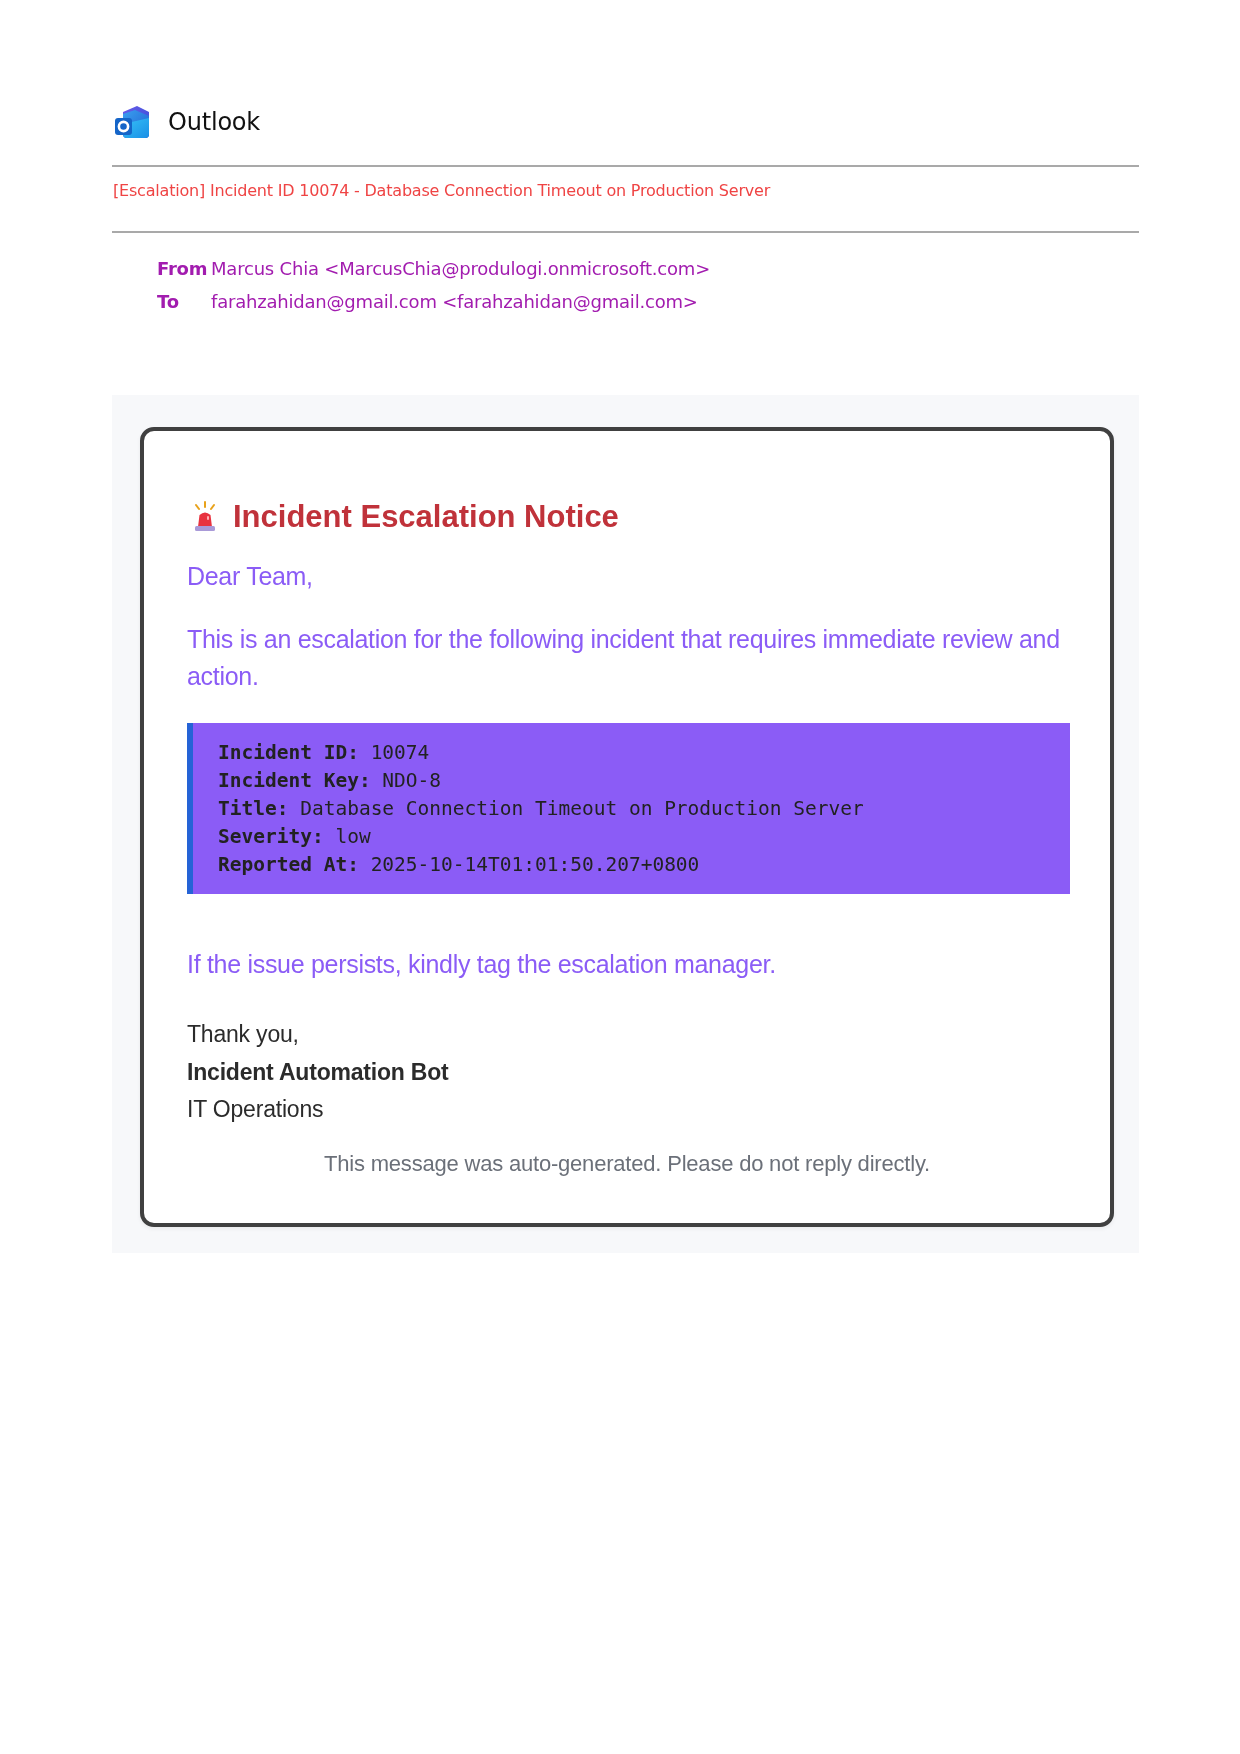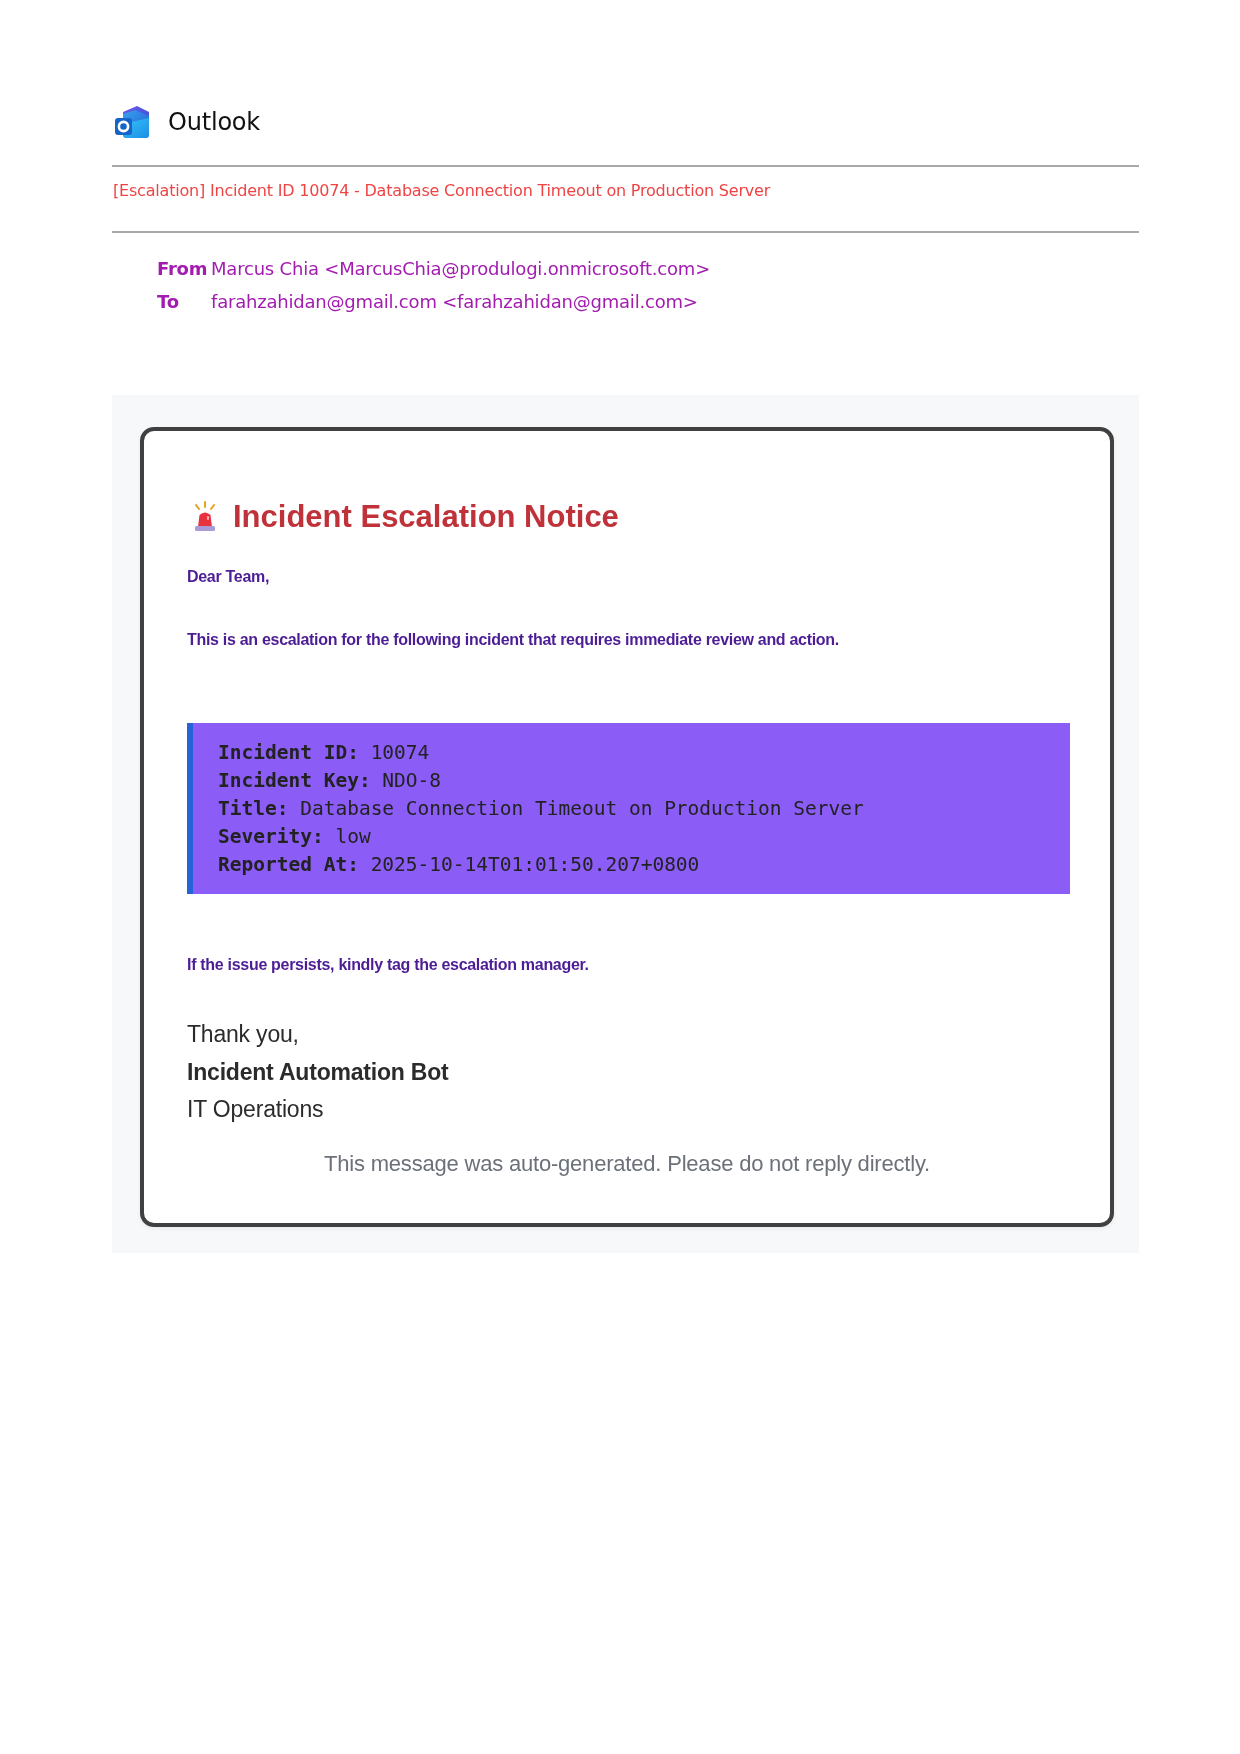--- a/index.html
+++ b/index.html
@@ -24,21 +24,21 @@
 
     .panel { position: absolute; left: 112px; top: 395px; width: 1027px; height: 858px; background: #f7f8fa; }
     .card { position: absolute; left: 28px; top: 32px; width: 966px; height: 792px; background: #ffffff; border: 4px solid #404040; border-radius: 14px; box-shadow: 0 2px 4px rgba(0,0,0,0.06); }
 
     .card-inner { position: absolute; left: 43px; top: 0; right: 38px; font-family: "Liberation Sans", sans-serif; color: #2b2b2b; }
 
     .heading { position: absolute; top: 68px; left: 4px; display: flex; align-items: center; white-space: nowrap; }
     .siren { width: 28px; height: 32px; position: relative; margin-right: 14px; }
     .heading-text { font-size: 31px; font-weight: bold; color: #c0323a; letter-spacing: 0; }
 
-    .p { position: absolute; left: 0; font-size: 16px; line-height: 37px; letter-spacing: -0.3px; color: #4c1d95; font-weight: bold; }
+    .p { position: absolute; left: 0; font-size: 25px; line-height: 37px; letter-spacing: -0.3px; color: #8b5cf6; }
     .p.greet { top: 127px; }
     .p.intro { top: 190px; width: 880px; }
 
     .codeblock { position: absolute; left: 0; top: 292px; width: 883px; height: 171px; background: #8b5cf6; border-left: 6px solid #2563d6; box-sizing: border-box; padding: 16px 0 0 25px; font-family: "DejaVu Sans Mono", monospace; font-size: 19.5px; line-height: 28px; color: #222; }
     .codeblock .kv { white-space: pre; }
     .codeblock .k { font-weight: bold; }
 
     .sign { position: absolute; left: 0; top: 585px; font-size: 23px; line-height: 37.5px; color: #2b2b2b; letter-spacing: -0.2px; }
     .sign .bold { font-weight: bold; }
 

